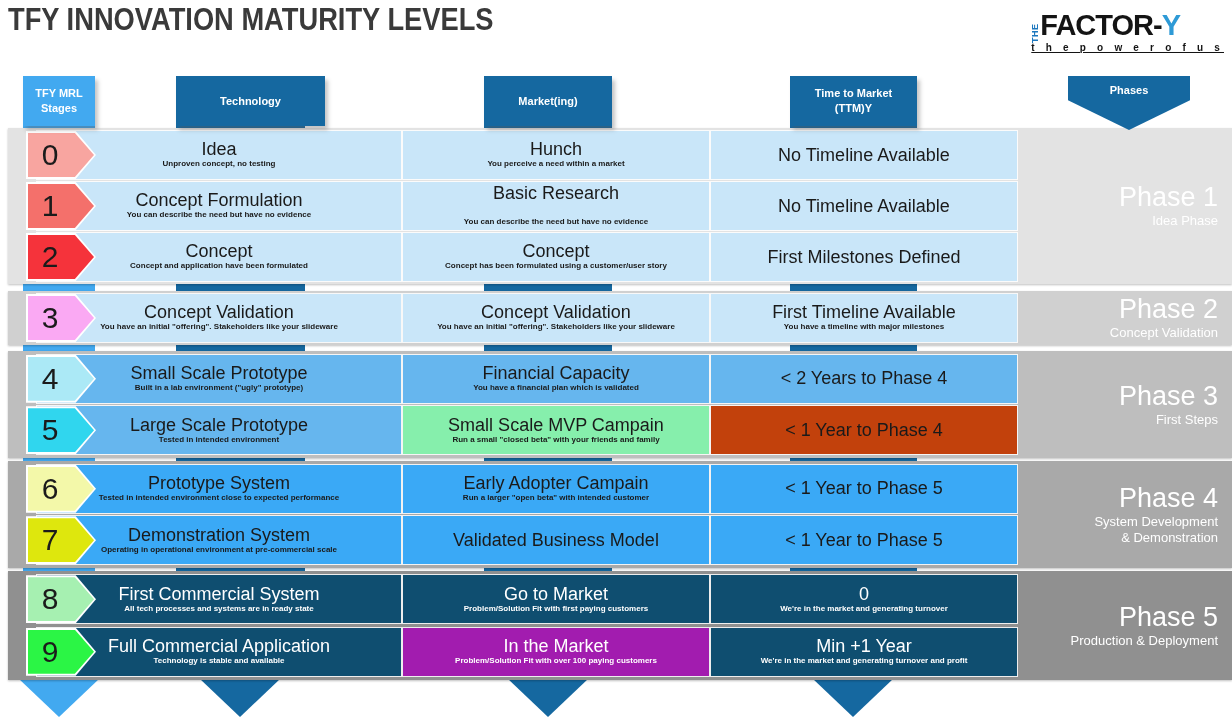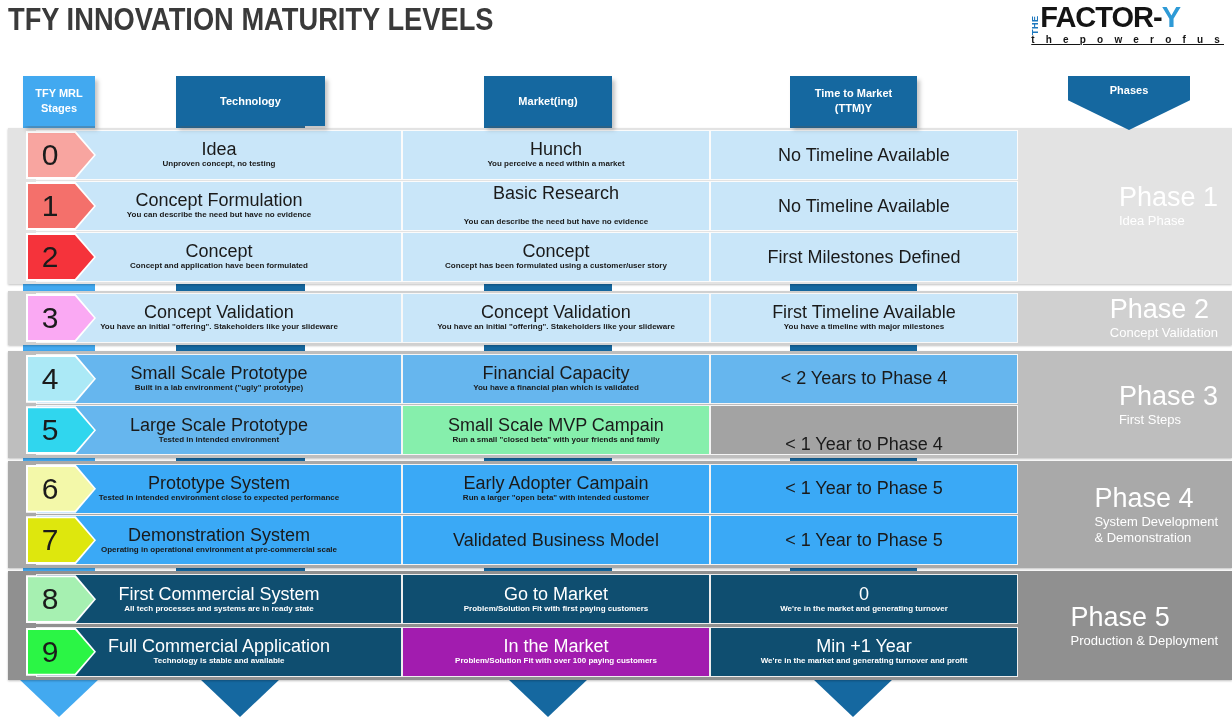--- a/index.html
+++ b/index.html
@@ -4,21 +4,21 @@
 <style>
   html,body{margin:0;padding:0;background:#fff;}
   #stage{position:relative;width:1232px;height:725px;overflow:hidden;background:#fff;
          font-family:"Liberation Sans",sans-serif;}
 
   
   .title{position:absolute;left:8px;top:2px;font-size:31px;font-weight:bold;color:#3a3a3a;
          letter-spacing:0;transform:scaleX(.88);transform-origin:0 50%;white-space:nowrap;}
 
   
-  .logo{position:absolute;right:6px;top:4px;}
+  .logo{position:absolute;right:6px;top:12px;}
   .logo-row{display:flex;align-items:flex-start;}
   .logo-the{writing-mode:vertical-rl;transform:rotate(180deg);font-size:9px;font-weight:bold;
             color:#1C77BE;letter-spacing:.5px;line-height:1;margin-top:4px;height:27px;}
   .logo-factor{font-size:29px;font-weight:800;color:#141414;letter-spacing:-1px;line-height:.95;}
   .logo-y{font-size:29px;font-weight:800;color:#2E9AD6;letter-spacing:-1px;line-height:.95;}
   .logo-tag{font-size:10px;font-weight:bold;letter-spacing:4.2px;color:#141414;text-align:right;
             margin-top:-1px;padding-right:2px;white-space:nowrap;text-decoration:underline;}
 
   
   .ribbon{position:absolute;top:100px;height:580px;z-index:0;}
@@ -57,21 +57,21 @@
   .cell .s:empty{display:none;}
 
   .arrow-outer{position:absolute;left:18px;top:0;width:70px;height:100%;background:#fff;
                clip-path:polygon(0 0,71% 0,100% 50%,71% 100%,0 100%);z-index:2;}
   .arrow-inner{position:absolute;inset:2px;clip-path:polygon(0 0,71% 0,100% 50%,71% 100%,0 100%);
                display:flex;align-items:center;justify-content:center;padding-right:22px;
                box-sizing:border-box;}
   .stage-num{font-size:30px;color:#1b1b1b;}
 
   .phase-label{position:absolute;right:14px;top:50%;transform:translateY(-50%);
-               color:#fff;z-index:2;}
+               text-align:right;color:#fff;z-index:2;}
   .phase-name{font-size:27px;line-height:1.15;}
   .phase-sub{font-size:13px;line-height:1.3;white-space:pre-line;}
 
   
   .endtri{position:absolute;top:679px;width:80px;height:38px;z-index:0;
           clip-path:polygon(0 0,100% 0,50% 100%);}
   .endtri.stages{left:19px;background:#42A9F0;}
   .endtri.tech{left:200px;background:#1568A0;}
   .endtri.market{left:508px;background:#1568A0;}
   .endtri.ttm{left:813px;background:#1568A0;}
@@ -224,21 +224,21 @@
               </div>
             </div>
             <div class="cell tech" style="background: rgb(102, 182, 238); color: rgb(26, 26, 26);">
               <div class="t">Large Scale Prototype</div>
               <div class="s">Tested in intended environment</div>
             </div>
             <div class="cell market" style="background: #86efac; color: rgb(26, 26, 26);">
               <div class="t">Small Scale MVP Campain</div>
               <div class="s">Run a small "closed beta" with your friends and family</div>
             </div>
-            <div class="cell ttm" style="background: #a3a3a3; color: rgb(26, 26, 26); justify-content: flex-end;">
+            <div class="cell ttm" style="background: #c2410c; color: rgb(26, 26, 26);">
               <div class="t">&lt; 1 Year to Phase 4</div>
             </div>
           </div>
         </div>
         <div class="phase-label">
           <div class="phase-name">Phase 3</div>
           <div class="phase-sub">First Steps</div>
         </div>
       </div>
       <div class="band" style="top: 461px; height: 107px; background: rgb(169, 169, 169);">

